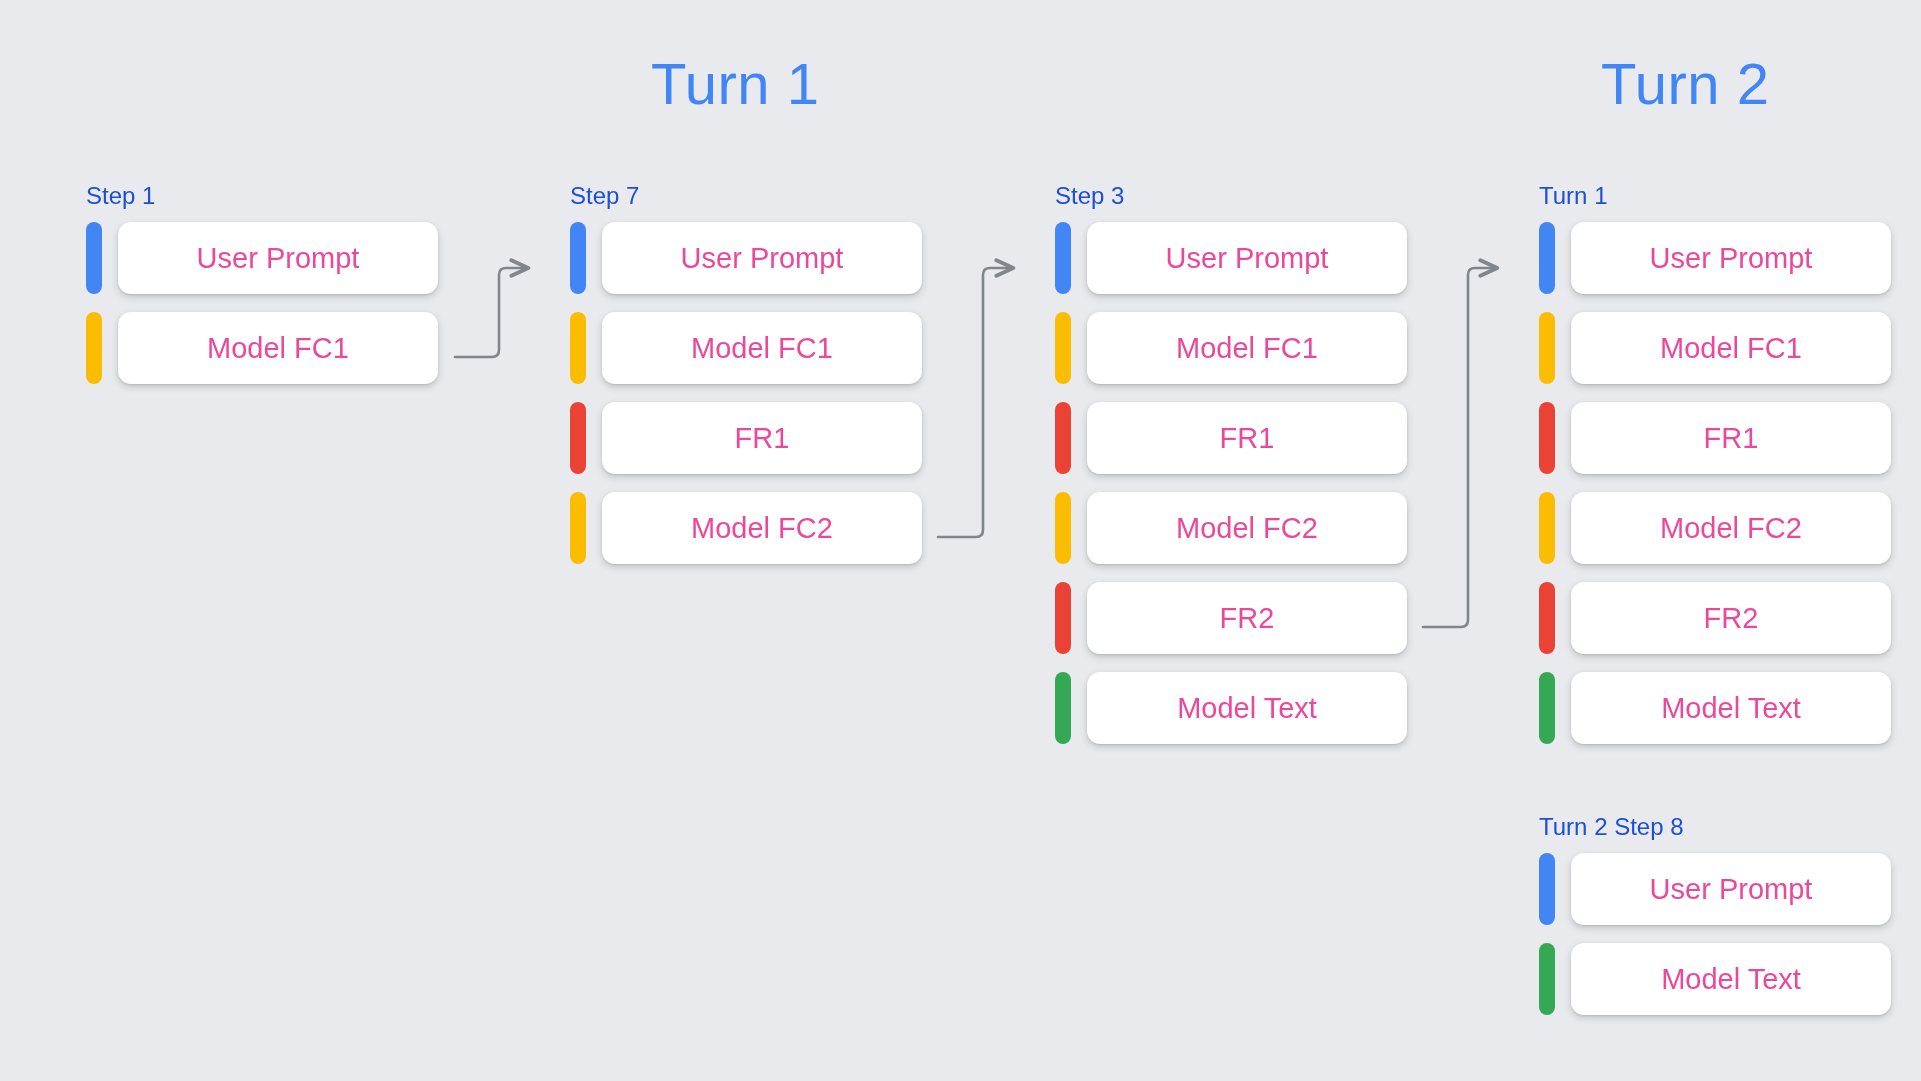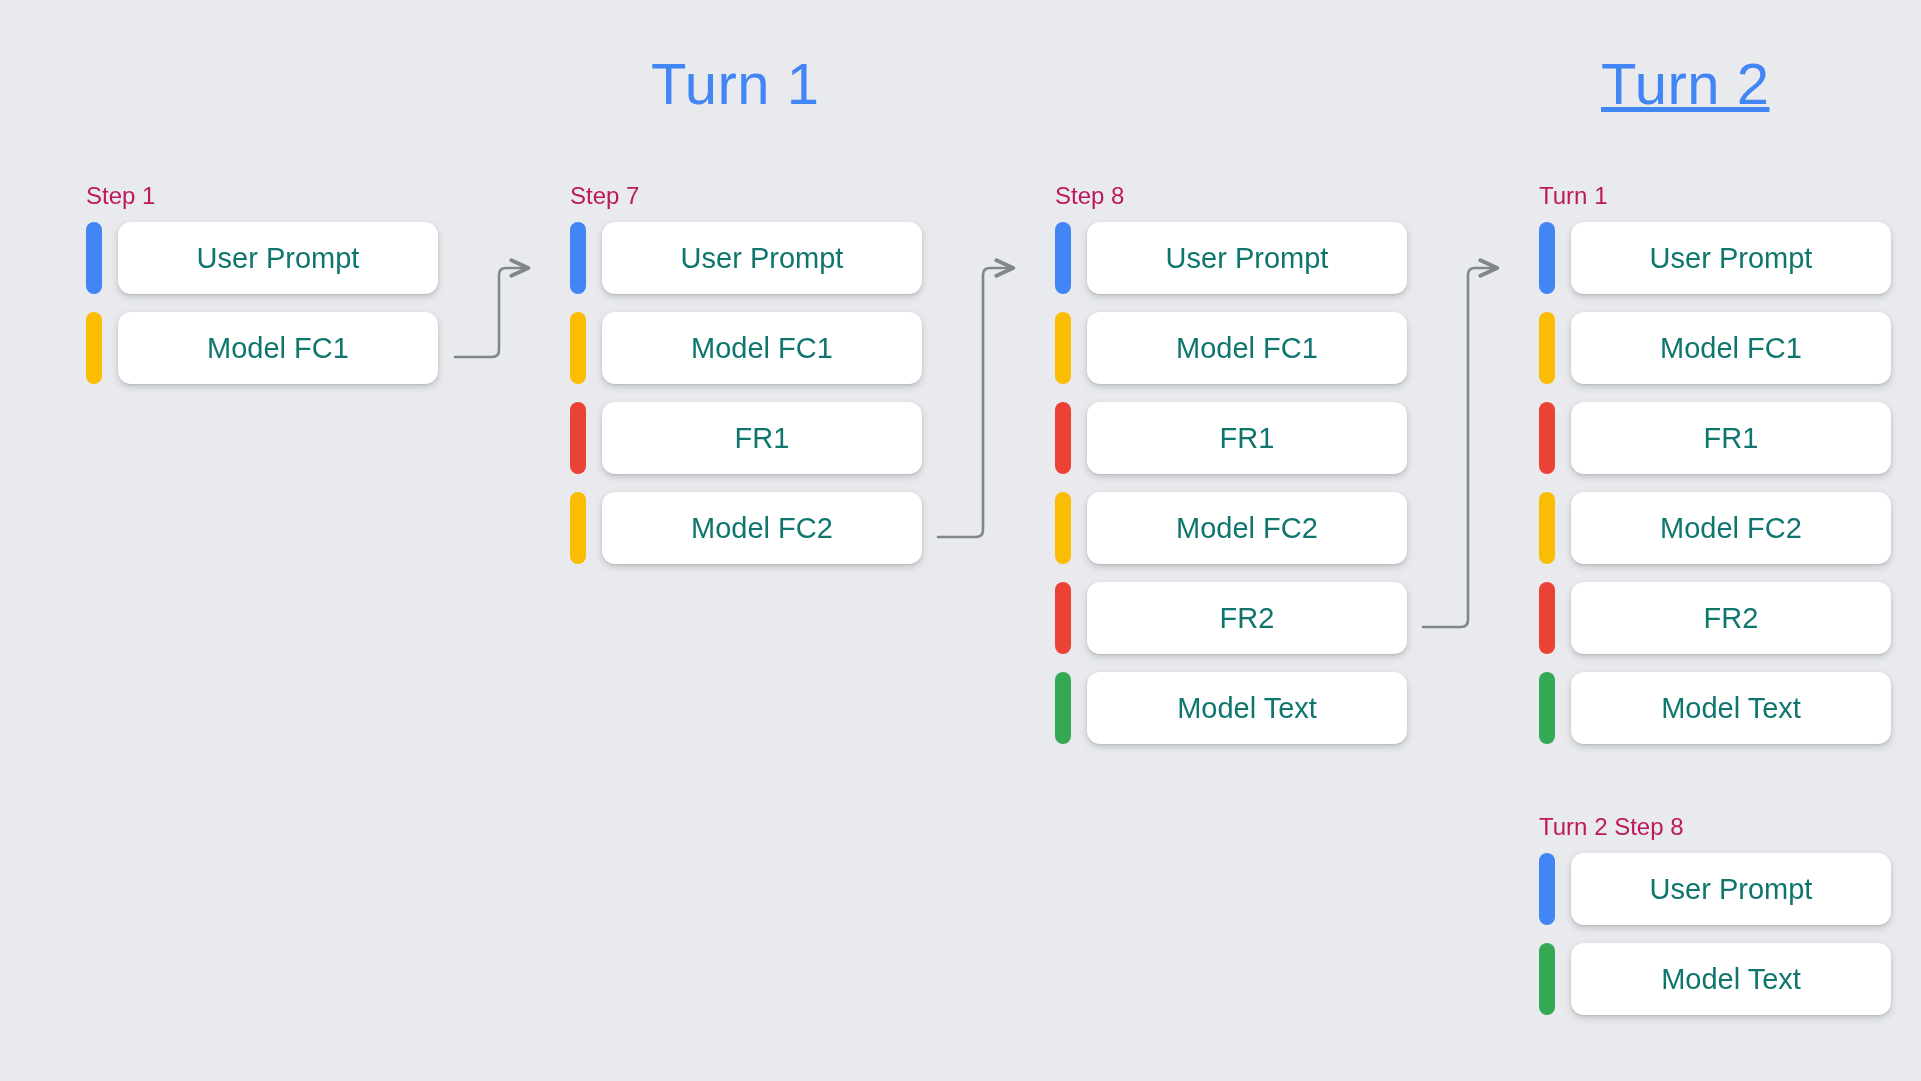--- a/index.html
+++ b/index.html
@@ -26,30 +26,30 @@
   .turn-heading {
     position: absolute;
     font-size: 58px;
     font-weight: 400;
     color: #4285f4;
     letter-spacing: 0.5px;
     white-space: nowrap;
     line-height: 1;
   }
   #turn-heading-1 { left: 651px; top: 55px; }
-  #turn-heading-2 { left: 1601px; top: 55px; text-decoration: underline; }
+  #turn-heading-2 { left: 1601px; top: 55px; }
 
   
   .column {
     position: absolute;
   }
   .column-label {
     font-size: 24px;
     font-weight: 400;
-    color: #be185d;
+    color: #1d4ed8;
     line-height: 1;
     margin-bottom: 14px;
     white-space: nowrap;
   }
 
   #col-step1  { left: 86px;   top: 184px; width: 352px; }
   #col-step2  { left: 570px;  top: 184px; width: 352px; }
   #col-step3  { left: 1055px; top: 184px; width: 352px; }
   #col-turn1r { left: 1539px; top: 184px; width: 352px; }
   #col-turn2s1{ left: 1539px; top: 815px; width: 352px; }
@@ -83,21 +83,21 @@
     background: #ffffff;
     border-radius: 13px;
     box-shadow: 0 3px 7px rgba(60,64,67,0.22), 0 1px 2px rgba(60,64,67,0.13);
     display: flex;
     align-items: center;
     justify-content: center;
   }
   .card-label {
     font-size: 29px;
     font-weight: 400;
-    color: #0f766e;
+    color: #ec4899;
     line-height: 1;
     white-space: nowrap;
   }
 
   
   #connectors {
     position: absolute;
     left: 0;
     top: 0;
     width: 1921px;
@@ -155,21 +155,21 @@
       <div class="row">
         <div class="row-bar bar-yellow"></div>
         <div class="card">
           <span class="card-label">Model FC2</span>
         </div>
       </div>
     </div>
   </div>
 
   <div class="column" id="col-step3">
-    <div class="column-label">Step 8</div>
+    <div class="column-label">Step 3</div>
     <div class="rows">
       <div class="row">
         <div class="row-bar bar-blue"></div>
         <div class="card">
           <span class="card-label">User Prompt</span>
         </div>
       </div>
       <div class="row">
         <div class="row-bar bar-yellow"></div>
         <div class="card">

